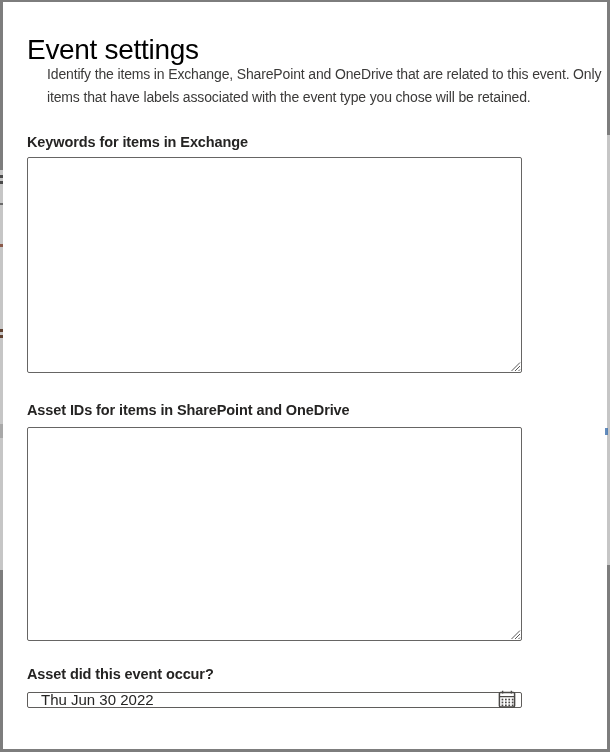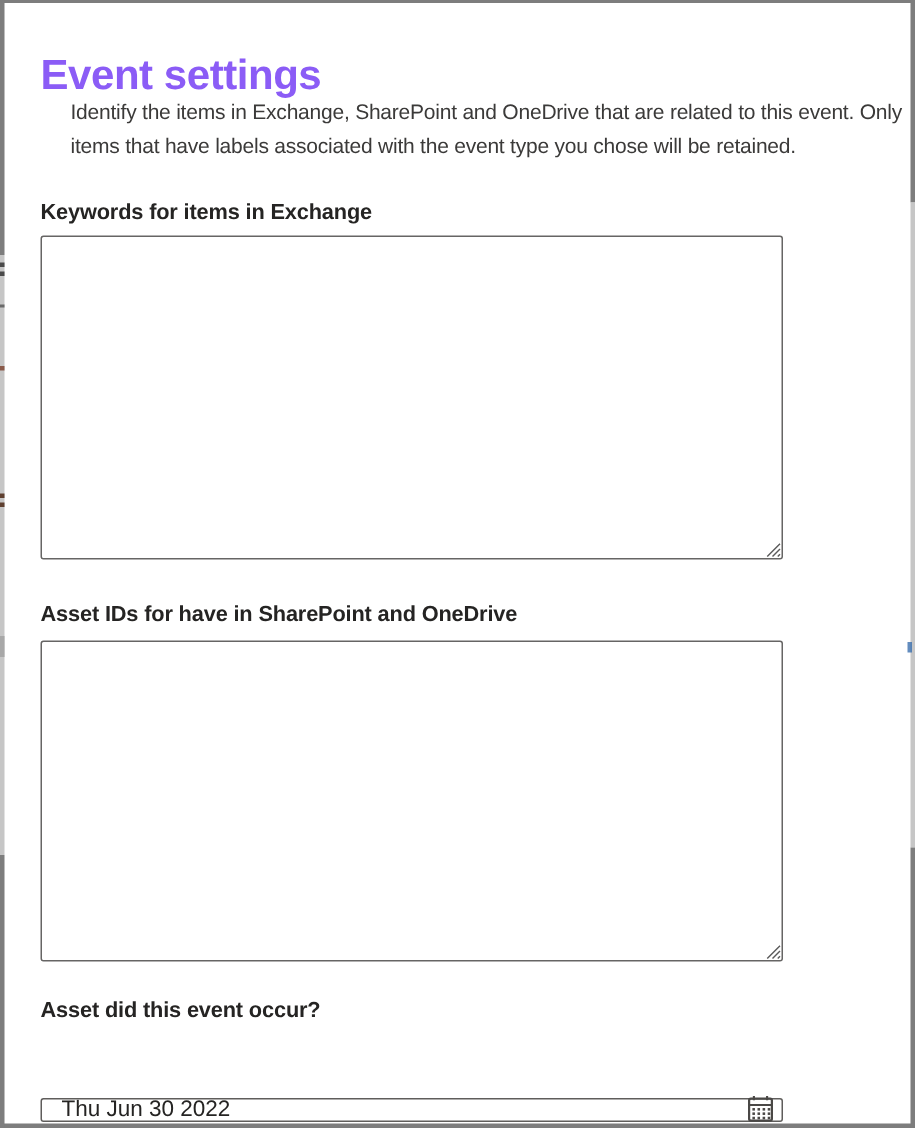--- a/index.html
+++ b/index.html
@@ -28,21 +28,21 @@
   .em3{top:203px;height:2px;background:#6a6a6a;}
   .em4{top:244px;height:3px;background:#8a5a4a;}
   .em5{top:329px;height:3px;background:#5f4030;}
   .em6{top:335px;height:3px;background:#5f4030;}
   .em7{top:424px;height:14px;background:#a8a8a8;}
   .em8{position:absolute;left:605px;top:428px;width:3px;height:7px;background:#3b6fae;opacity:.8;}
 
   
   .title{
     position:absolute;left:27px;top:14px;
-    font-size:28px;font-weight:700;color:#8b5cf6;letter-spacing:-.3px;
+    font-size:28px;font-weight:400;color:#000000;letter-spacing:-.3px;
     line-height:34px;white-space:nowrap;
   }
   .desc{
     position:absolute;left:27px;top:63px;
     font-size:14px;line-height:23px;color:#3b3a39;letter-spacing:-.15px;margin-left:20px;
   }
   .desc span{display:block;white-space:nowrap;}
   .field-label{
     position:absolute;left:27px;
     font-size:14.5px;font-weight:600;color:#252423;
@@ -57,21 +57,21 @@
   .ta2{top:427px;height:214px;}
   textarea{
     display:block;width:100%;height:100%;box-sizing:border-box;
     border:1px solid #666564;border-radius:2px;background:#ffffff;
     resize:none;outline:none;margin:0;padding:6px 8px;
     font-family:"Liberation Sans","DejaVu Sans",sans-serif;font-size:14px;color:#323130;
   }
   .grip{position:absolute;right:1px;bottom:1px;width:13px;height:13px;pointer-events:auto;}
 
   .date-wrap{
-    position:absolute;left:27px;top:731px;width:495px;height:16px;
+    position:absolute;left:27px;top:691px;width:495px;height:16px;
   }
   .date-input{
     width:100%;height:100%;box-sizing:border-box;
     border:1.5px solid #5f5d5b;border-radius:2px;background:#ffffff;
     font-family:"Liberation Sans","DejaVu Sans",sans-serif;
     font-size:15px;color:#252423;padding:0 36px 0 13px;outline:none;
   }
   .cal{position:absolute;right:6px;top:50%;transform:translateY(-50%);width:18px;height:19px;cursor:pointer;}
 </style>
 </head>
@@ -106,21 +106,21 @@
   <label class="field-label lab1">Keywords for items in Exchange</label>
   <div class="ta-wrap ta1">
     <textarea aria-label="Keywords for items in Exchange" placeholder="" style=""></textarea>
     <svg class="grip" viewBox="0 0 13 13">
       <line x1="3.5" y1="12" x2="12" y2="3.5" stroke="#5a5a5a" stroke-width="1"></line>
       <line x1="7" y1="12" x2="12" y2="7" stroke="#5a5a5a" stroke-width="1"></line>
       <line x1="10.5" y1="12" x2="12" y2="10.5" stroke="#5a5a5a" stroke-width="1"></line>
     </svg>
   </div>
 
-  <label class="field-label lab2">Asset IDs for have in SharePoint and OneDrive</label>
+  <label class="field-label lab2">Asset IDs for items in SharePoint and OneDrive</label>
   <div class="ta-wrap ta2">
     <textarea aria-label="Asset IDs for items in SharePoint and OneDrive" placeholder="" style=""></textarea>
     <svg class="grip" viewBox="0 0 13 13">
       <line x1="3.5" y1="12" x2="12" y2="3.5" stroke="#5a5a5a" stroke-width="1"></line>
       <line x1="7" y1="12" x2="12" y2="7" stroke="#5a5a5a" stroke-width="1"></line>
       <line x1="10.5" y1="12" x2="12" y2="10.5" stroke="#5a5a5a" stroke-width="1"></line>
     </svg>
   </div>
 
   <label class="field-label lab3">Asset did this event occur?</label>

